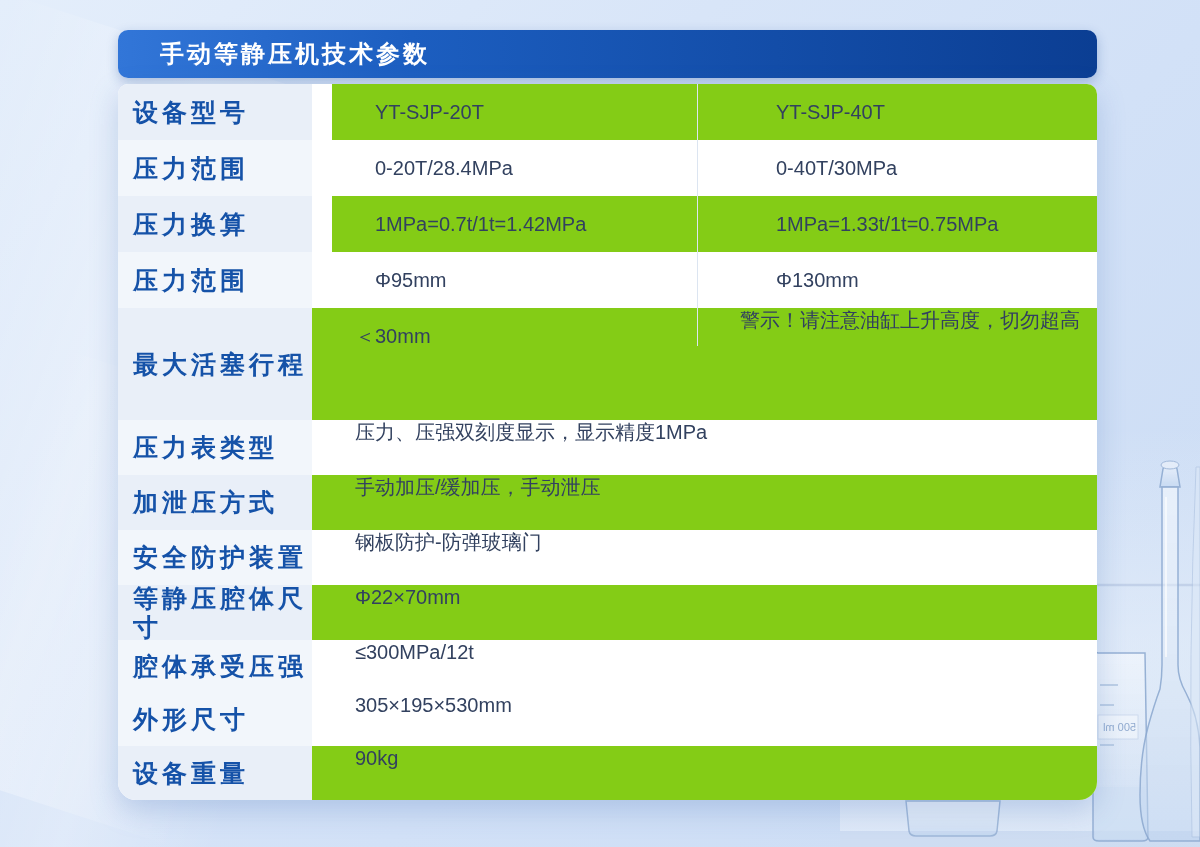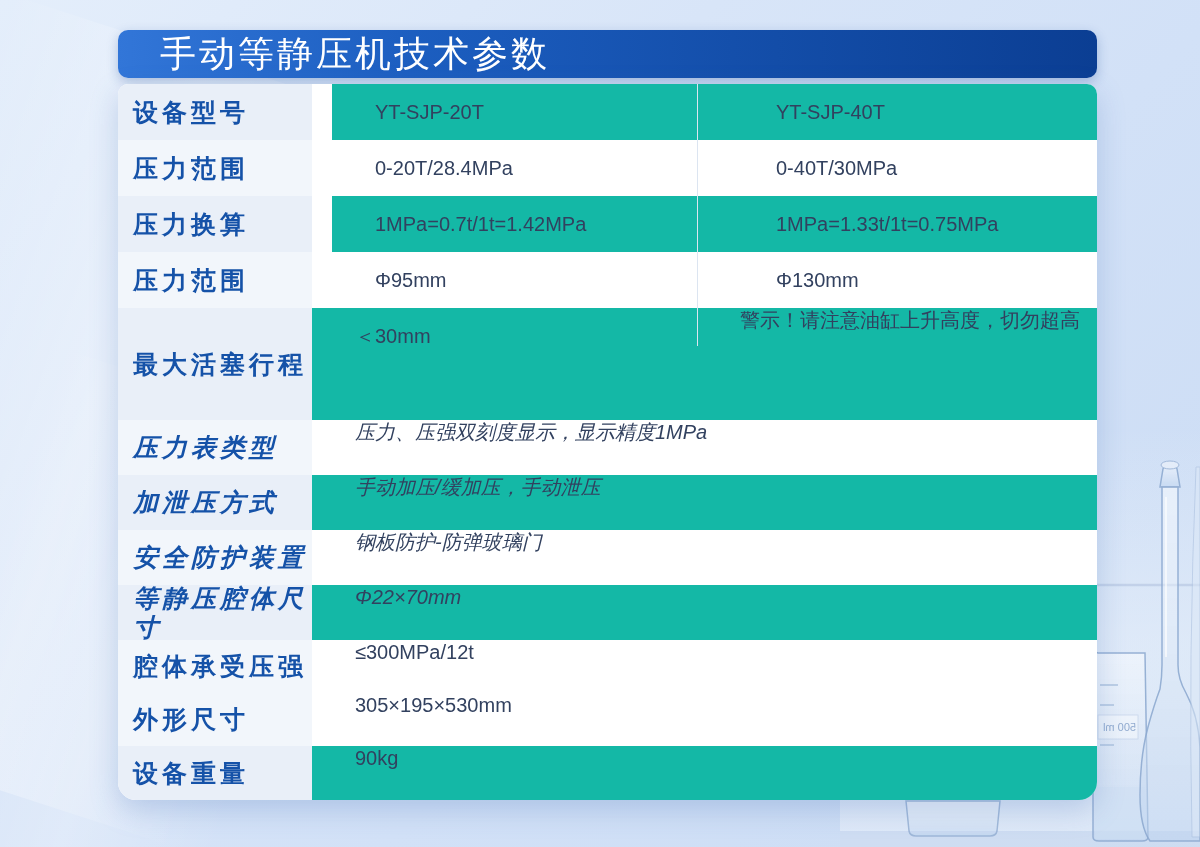--- a/index.html
+++ b/index.html
@@ -20,54 +20,54 @@
 
   
   .title-bar{
     position:absolute;left:118px;top:30px;width:979px;height:48px;
     border-radius:10px;
     background:linear-gradient(90deg,#3276d8 0%,#1c5ec0 30%,#0b3e93 100%);
     box-shadow:0 4px 12px rgba(20,70,150,.28);
     display:flex;align-items:center;
   }
   .title-bar .title{
-    color:#ffffff;font-size:36px;font-weight:normal;letter-spacing:3px;
+    color:#ffffff;font-size:24px;font-weight:bold;letter-spacing:3px;
     padding-left:42px;line-height:1;
   }
 
   
   .card{
     position:absolute;left:118px;top:84px;width:979px;height:716px;
     border-radius:10px 10px 18px 18px;overflow:hidden;background:#ffffff;
     box-shadow:0 10px 28px rgba(80,120,185,.28);
     display:flex;flex-direction:column;
   }
   .row{display:flex;width:100%;}
   .h56{height:56px;flex:none;gap:20px;}
   .h112{height:112px;flex:none;}
-  .h55{height:55px;flex:none;font-style:italic;}
+  .h55{height:55px;flex:none;}
   .h53{height:53px;flex:none;}
   .h54{height:54px;flex:none;}
 
   .label-cell{
     width:194px;flex:none;display:flex;align-items:center;
     padding-left:15px;box-sizing:border-box;
   }
   .label-text{
     color:#1552a8;font-weight:bold;font-size:25px;letter-spacing:4px;line-height:1.15;
   }
   .value-area{flex:1;display:flex;align-items:center;}
   .cell-1{width:385px;flex:none;display:flex;align-items:center;padding-left:43px;box-sizing:border-box;height:100%;}
   .cell-2{flex:1;display:flex;align-items:center;padding-left:59px;box-sizing:border-box;height:100%;}
   .single-value{flex:1;display:flex;padding-left:43px;box-sizing:border-box;height:100%;}
   .value-text{color:#32415f;font-size:20px;line-height:1.2;}
 
   
   .row.tint .label-cell{background:#e9eff8;}
-  .row.tint .value-area,.row.tint .stack{background:#14b8a6;}
+  .row.tint .value-area,.row.tint .stack{background:#84cc16;}
   .row.plain .label-cell{background:#f2f6fb;}
   .row.plain .value-area,.row.plain .stack{background:#ffffff;}
 
   
   .stack{flex:1;display:flex;flex-direction:row;}
   .stack .line{height:56px;display:flex;align-items:center;}
 
   
   .col-divider{
     position:absolute;left:579px;top:0;width:1px;height:262px;

